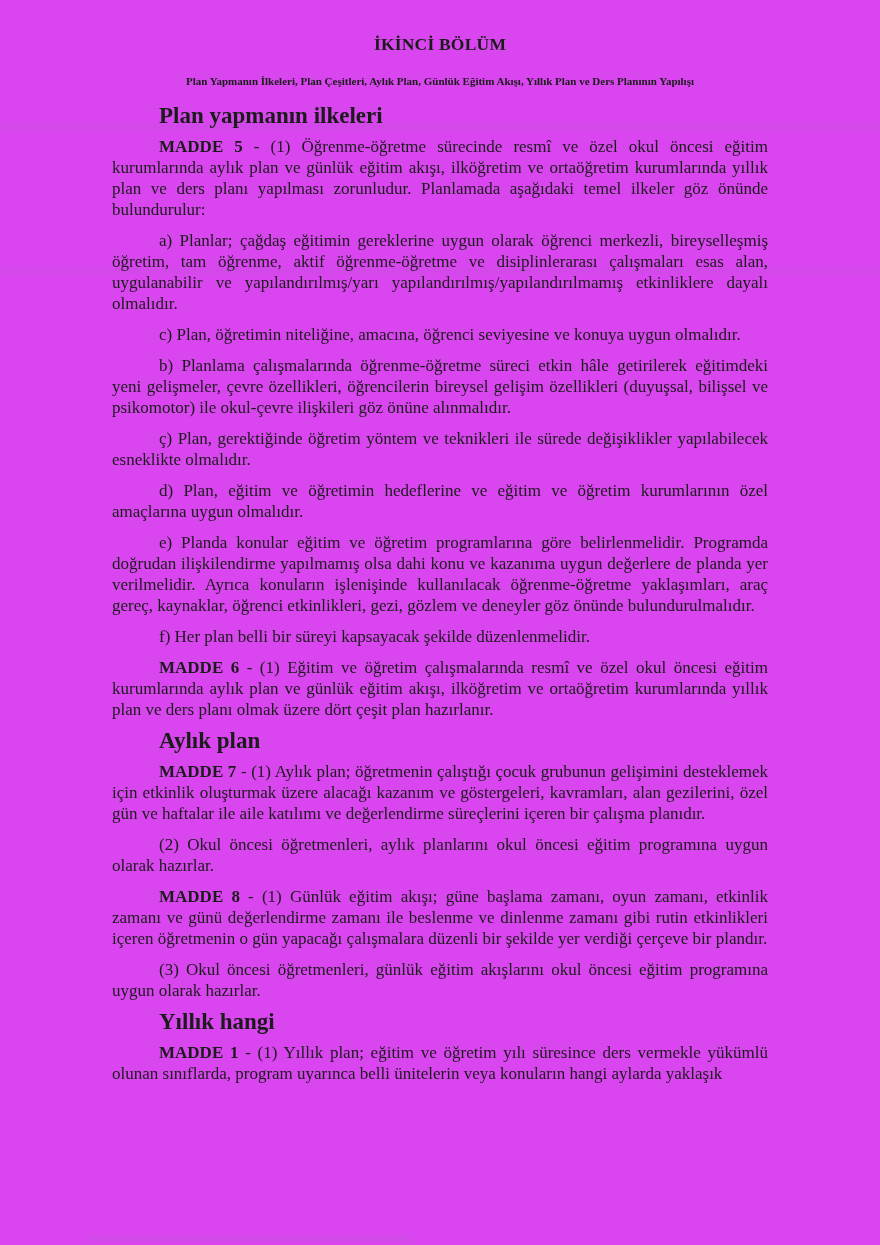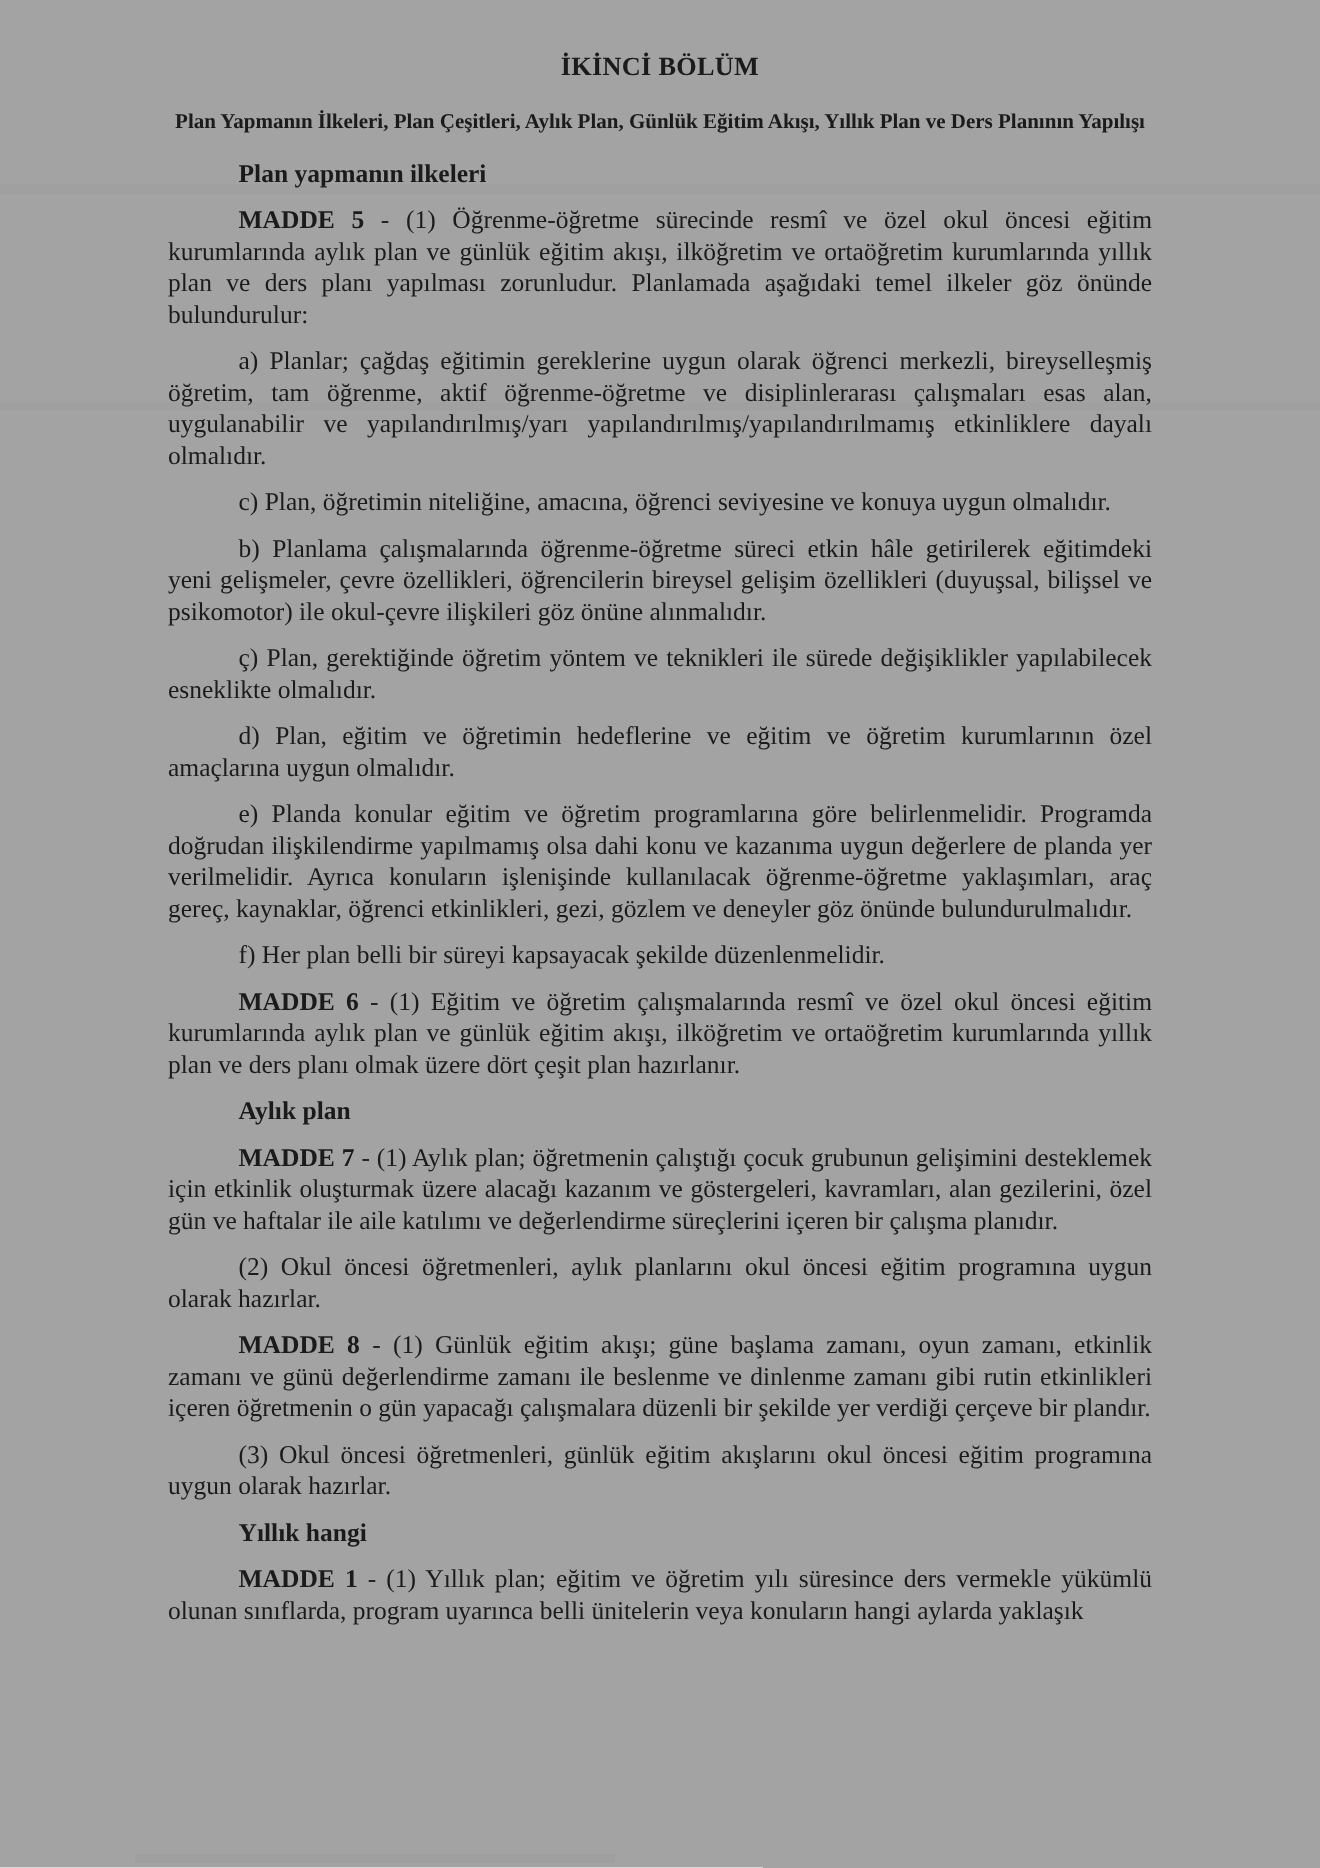--- a/index.html
+++ b/index.html
@@ -5,21 +5,21 @@
   html, body {
     margin: 0;
     padding: 0;
     background: #ffffff;
   }
   .page {
     position: relative;
     width: 880px;
     height: 1245px;
     margin: 0 auto;
-    background: #a3a3a3;
+    background: #d946ef;
     overflow: hidden;
     font-family: "Liberation Serif", "DejaVu Serif", serif;
     color: #1b1b1b;
   }
   .content {
     width: 656px;
     margin: 0 auto;
     padding-top: 34px;
     font-size: 17px;
     line-height: 21px;
@@ -28,28 +28,28 @@
   .chapter-title {
     text-align: center;
     font-weight: bold;
     font-size: 17.5px;
     margin: 0 0 15px 0;
     letter-spacing: 0.2px;
   }
   .chapter-subtitle {
     text-align: center;
     font-weight: bold;
-    font-size: 14px;
+    font-size: 11px;
     line-height: 23px;
     margin: 0 auto 12px auto;
     max-width: 660px;
   }
   .subhead {
     font-weight: bold;
-    font-size: 17px;
+    font-size: 23px;
     text-align: left;
     margin: 10px 0 10px 47px;
   }
   .para {
     margin: 10px 0;
     text-indent: 47px;
   }
   .para .lead {
     font-weight: bold;
   }

